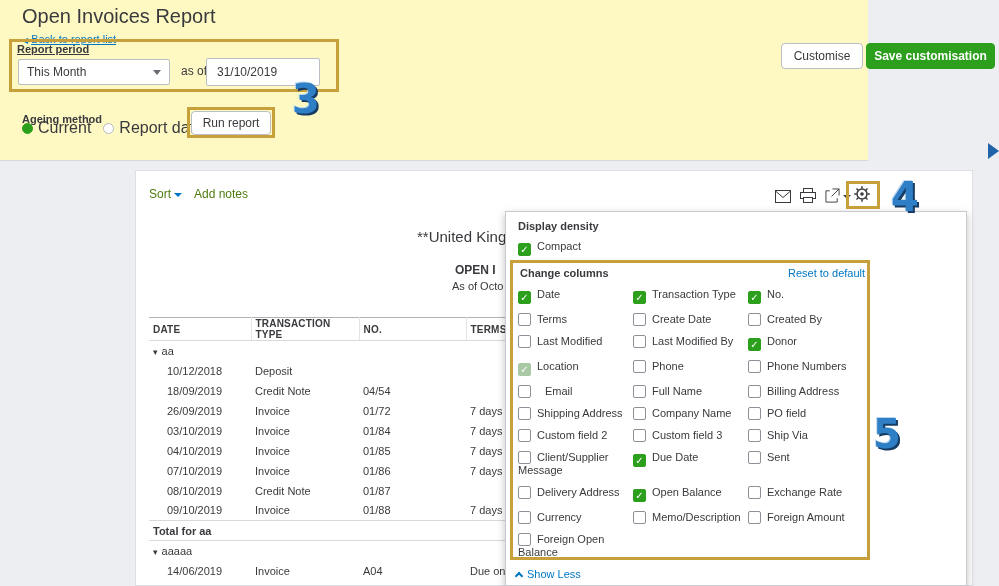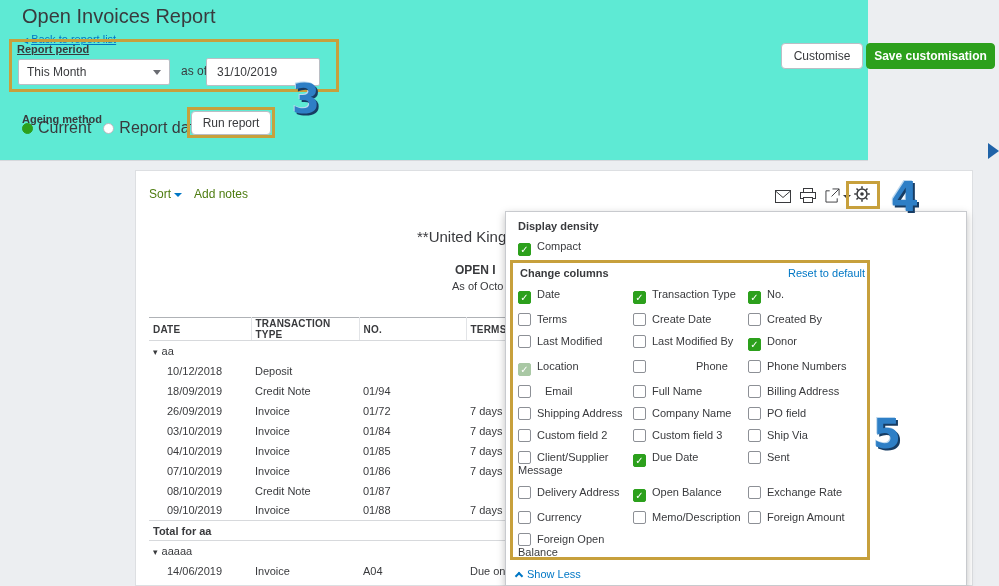--- a/index.html
+++ b/index.html
@@ -1,20 +1,20 @@
 <!DOCTYPE html>
 <html><head>
 <meta charset="utf-8">
 <style>
   * { margin:0; padding:0; box-sizing:border-box; }
   body { font-family:"Liberation Sans","DejaVu Sans",sans-serif; background:#ECEEF1; }
   .stage { position:relative; width:999px; height:586px; overflow:hidden; background:#ECEEF1; }
 
   
-  .header { position:absolute; left:0; top:0; width:868px; height:161px; background:#5eead4; border-bottom:1px solid #D6D8DC; }
+  .header { position:absolute; left:0; top:0; width:868px; height:161px; background:#fef9c3; border-bottom:1px solid #D6D8DC; }
   .page-title { position:absolute; left:22px; top:5px; font-size:20px; font-weight:500; color:#393A3D; }
   .back-link { position:absolute; left:22px; top:33px; font-size:11px; color:#0077C5; text-decoration:underline; cursor:pointer; }
   .back-link .back-arrow { font-size:8px; text-decoration:none; display:inline-block; margin-right:3px; }
   .gold-box { position:absolute; border:3px solid #C7A03C; pointer-events:none; z-index:15; }
   .gb-period { left:9px; top:39px; width:330px; height:53px; }
   .gb-run { left:187px; top:107px; width:88px; height:31px; }
   .small-label { position:absolute; font-size:11px; font-weight:bold; color:#393A3D; }
   .lbl-period { left:17px; top:43px; text-decoration:underline; }
   .lbl-ageing { left:22px; top:101px;margin-top:12px; }
   .select { position:absolute; left:18px; top:59px; width:152px; height:26px; border:1px solid #BABEC5; border-radius:2px; background:#fff; display:flex; align-items:center; justify-content:space-between; padding:0 8px; font-size:12px; color:#393A3D; cursor:pointer; }
@@ -178,21 +178,21 @@
           <tr>
             <td class="indent">10/12/2018</td>
             <td>Deposit</td>
             <td></td>
             <td></td>
             <td></td>
           </tr>
           <tr>
             <td class="indent">18/09/2019</td>
             <td>Credit Note</td>
-            <td>01/94</td>
+            <td>04/54</td>
             <td></td>
             <td></td>
           </tr>
           <tr>
             <td class="indent">26/09/2019</td>
             <td>Invoice</td>
             <td>01/72</td>
             <td>7 days</td>
             <td></td>
           </tr>
@@ -260,21 +260,21 @@
         <label class="col-item"><span class="cb checked"></span><span style="white-space: nowrap;">Date</span></label>
         <label class="col-item"><span class="cb checked"></span><span>Transaction Type</span></label>
         <label class="col-item"><span class="cb checked"></span><span style="white-space: nowrap;">No.</span></label>
         <label class="col-item"><span class="cb"></span><span style="white-space: nowrap;">Terms</span></label>
         <label class="col-item"><span class="cb"></span><span>Create Date</span></label>
         <label class="col-item"><span class="cb"></span><span>Created By</span></label>
         <label class="col-item"><span class="cb"></span><span>Last Modified</span></label>
         <label class="col-item"><span class="cb"></span><span>Last Modified By</span></label>
         <label class="col-item"><span class="cb checked"></span><span style="white-space: nowrap;">Donor</span></label>
         <label class="col-item"><span class="cb checked disabled"></span><span style="white-space: nowrap;">Location</span></label>
-        <label class="col-item"><span class="cb"></span><span style="white-space: nowrap; margin-left: 44px;">Phone</span></label>
+        <label class="col-item"><span class="cb"></span><span style="white-space: nowrap;">Phone</span></label>
         <label class="col-item"><span class="cb"></span><span>Phone Numbers</span></label>
         <label class="col-item"><span class="cb"></span><span style="white-space: nowrap; margin-left: 8px;">Email</span></label>
         <label class="col-item"><span class="cb"></span><span>Full Name</span></label>
         <label class="col-item"><span class="cb"></span><span>Billing Address</span></label>
         <label class="col-item"><span class="cb"></span><span>Shipping Address</span></label>
         <label class="col-item"><span class="cb"></span><span>Company Name</span></label>
         <label class="col-item"><span class="cb"></span><span>PO field</span></label>
         <label class="col-item"><span class="cb"></span><span>Custom field 2</span></label>
         <label class="col-item"><span class="cb"></span><span>Custom field 3</span></label>
         <label class="col-item"><span class="cb"></span><span>Ship Via</span></label>

